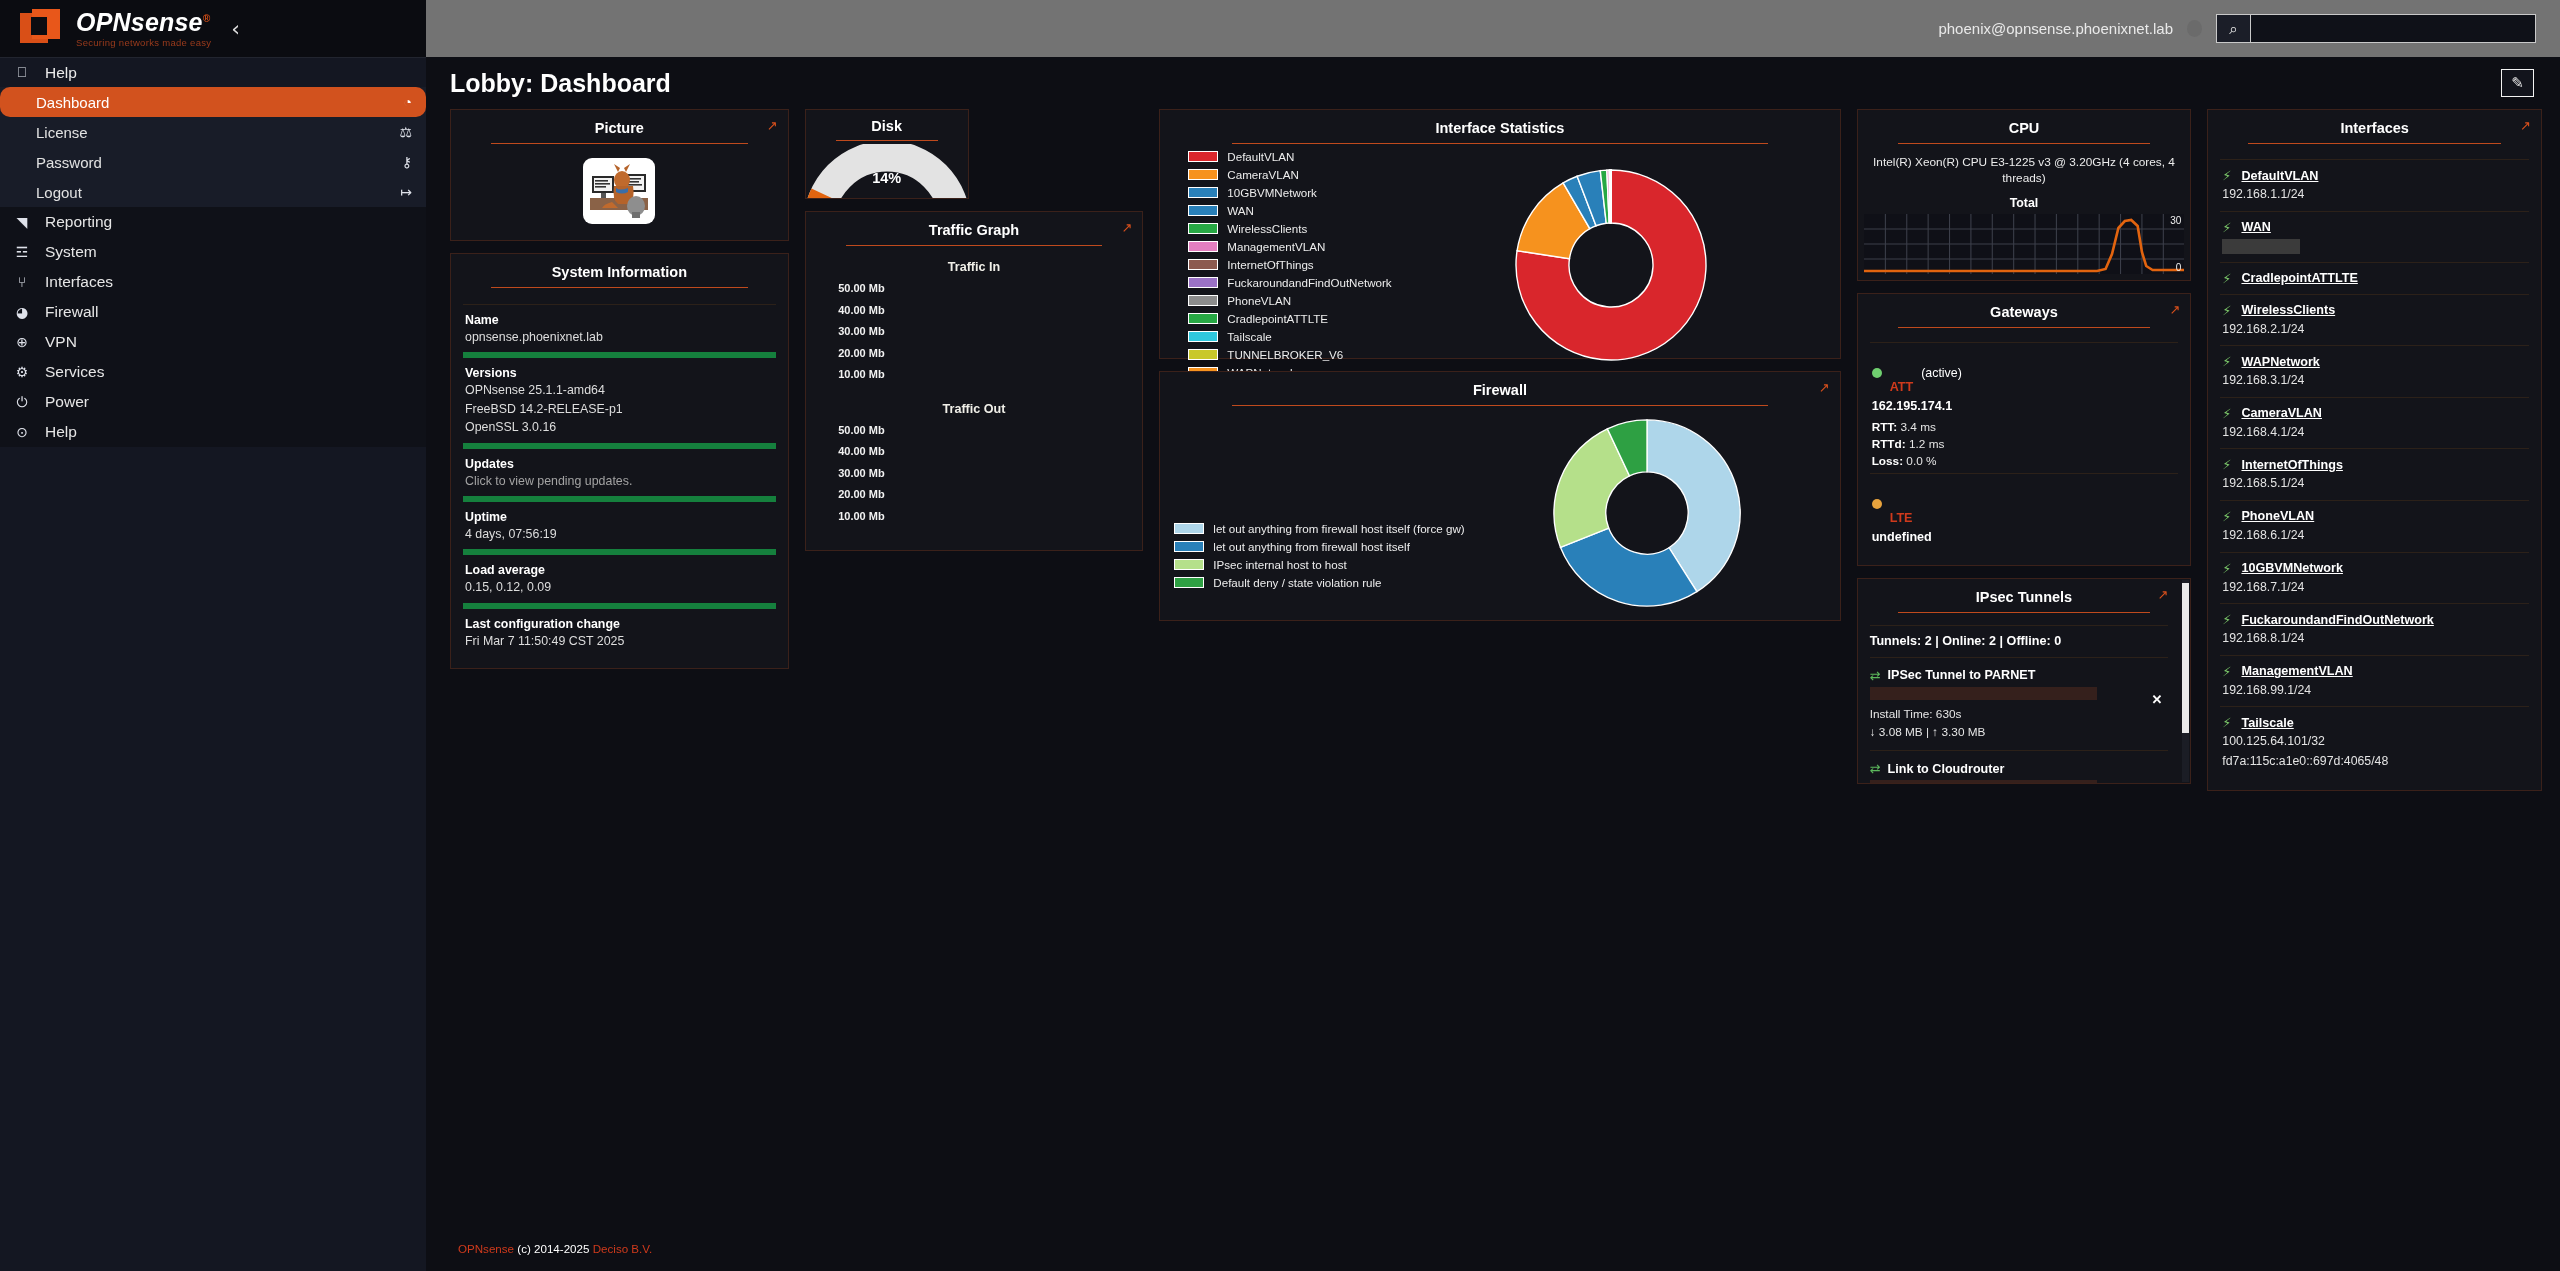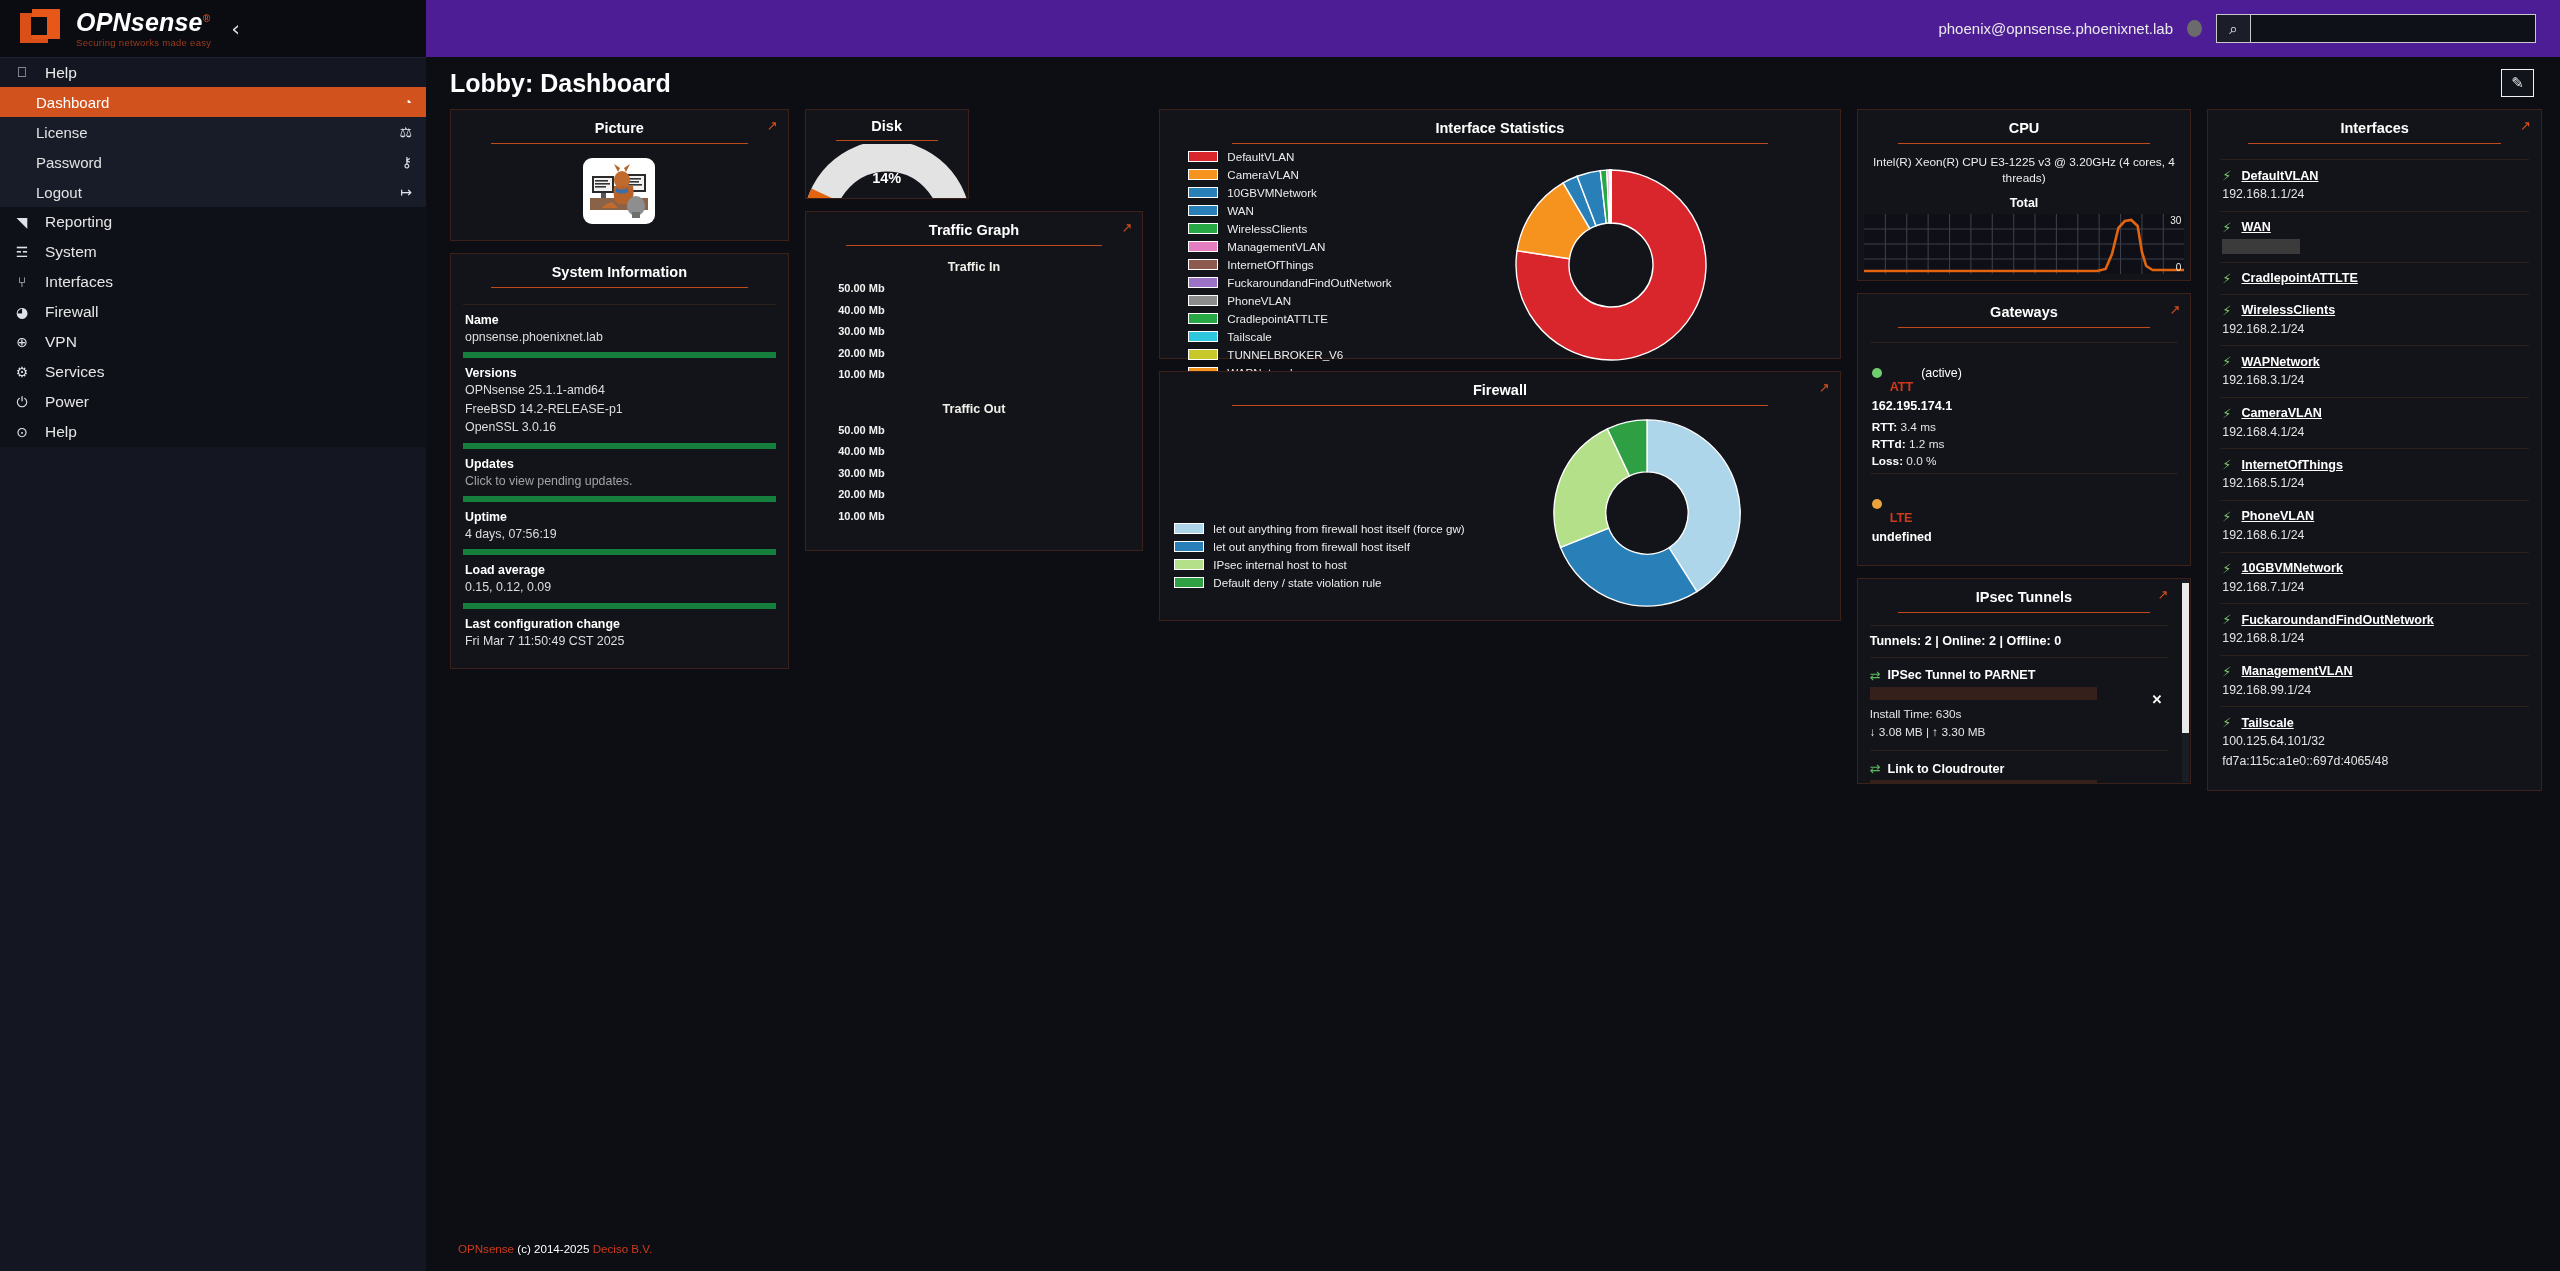--- a/index.html
+++ b/index.html
@@ -22,31 +22,31 @@
   .logo-mark .sq3 { position: absolute; left: 11px; top: 8px; width: 16px; height: 18px; background: #0b0c11; }
   .brand-text { line-height: 1; }
   .brand-name { font-size: 25px; font-weight: bold; color: #fff; letter-spacing: .2px; font-style: italic; }
   .brand-name sup { font-size: 10px; color: #d94f17; vertical-align: super; }
   .brand-tag { font-size: 9.5px; color: #9a3b1c; margin-top: 3px; letter-spacing: .3px; }
   .collapse-chevron { color: #dcdcdc; font-size: 22px; margin-left: 6px; cursor: pointer; font-family: "DejaVu Sans", sans-serif; }
 
   .nav { flex: 1; overflow: hidden; }
   .nav-top { display: flex; align-items: center; gap: 13px; height: 30px; padding: 0 0 0 12px; background: #141722; color: #ececec; font-size: 15.5px; border-top: 1px solid #22252f; }
   .nav-group { background: #181c28; }
-  .nav-sub { display: flex; align-items: center; justify-content: space-between; height: 30px; padding: 0 14px 0 36px; font-size: 15px; color: #e2e2e2; cursor: pointer; }
+  .nav-sub { display: flex; align-items: center; justify-content: space-between; height: 30px; padding: 0 14px 0 36px; font-size: 15px; color: #e2e2e2; cursor: pointer; border-radius: 10px; }
   .nav-sub.active { background: #d2521e; color: #fff; }
   .nav-sub .ico { font-size: 14px; color: #dfe2ea; }
   .nav-sub.active .ico { color: #fff; }
   .nav-item { display: flex; align-items: center; gap: 13px; height: 30px; padding-left: 12px; font-size: 15.5px; color: #e6e6e6; cursor: pointer; background: #0f1118; }
   .nav-item .ico, .nav-top .ico { width: 20px; text-align: center; font-size: 14px; color: #dfe2ea; font-family: "DejaVu Sans", sans-serif; }
   .sidebar-rest { flex: 1; background: #0f1118; }
 
   
   .main { flex: 1; display: flex; flex-direction: column; min-width: 0; background: #0d0e14; }
-  .topbar { height: 57px; background: #4c1d95; display: flex; align-items: center; justify-content: flex-end; padding-right: 24px; gap: 14px; flex-shrink: 0; }
+  .topbar { height: 57px; background: #737373; display: flex; align-items: center; justify-content: flex-end; padding-right: 24px; gap: 14px; flex-shrink: 0; }
   .user-label { font-size: 15px; color: #e9e9e9; }
   .avatar-dot { width: 15px; height: 17px; border-radius: 50%; background: #6b6b6b; }
   .searchbox { display: flex; height: 29px; width: 320px; border: 1px solid #c9c9c9; }
   .search-btn { width: 34px; display: flex; align-items: center; justify-content: center; background: #1b1e28; border-right: 1px solid #c9c9c9; color: #e6e6e6; font-size: 15px; cursor: pointer; }
   .search-input { flex: 1; background: #0f1118; border: 0; outline: none; color: #ddd; font-size: 14px; padding: 0 8px; font-family: "Liberation Sans", sans-serif; }
 
   .titlebar { height: 52px; display: flex; align-items: center; justify-content: space-between; padding: 0 26px 0 24px; flex-shrink: 0; }
   .page-title { font-size: 25px; font-weight: bold; color: #fff; }
   .edit-btn { width: 33px; height: 28px; border: 1px solid #f3f3f3; background: #12141c; display: flex; align-items: center; justify-content: center; cursor: pointer; color: #e7e7e7; font-size: 15px; }
 

